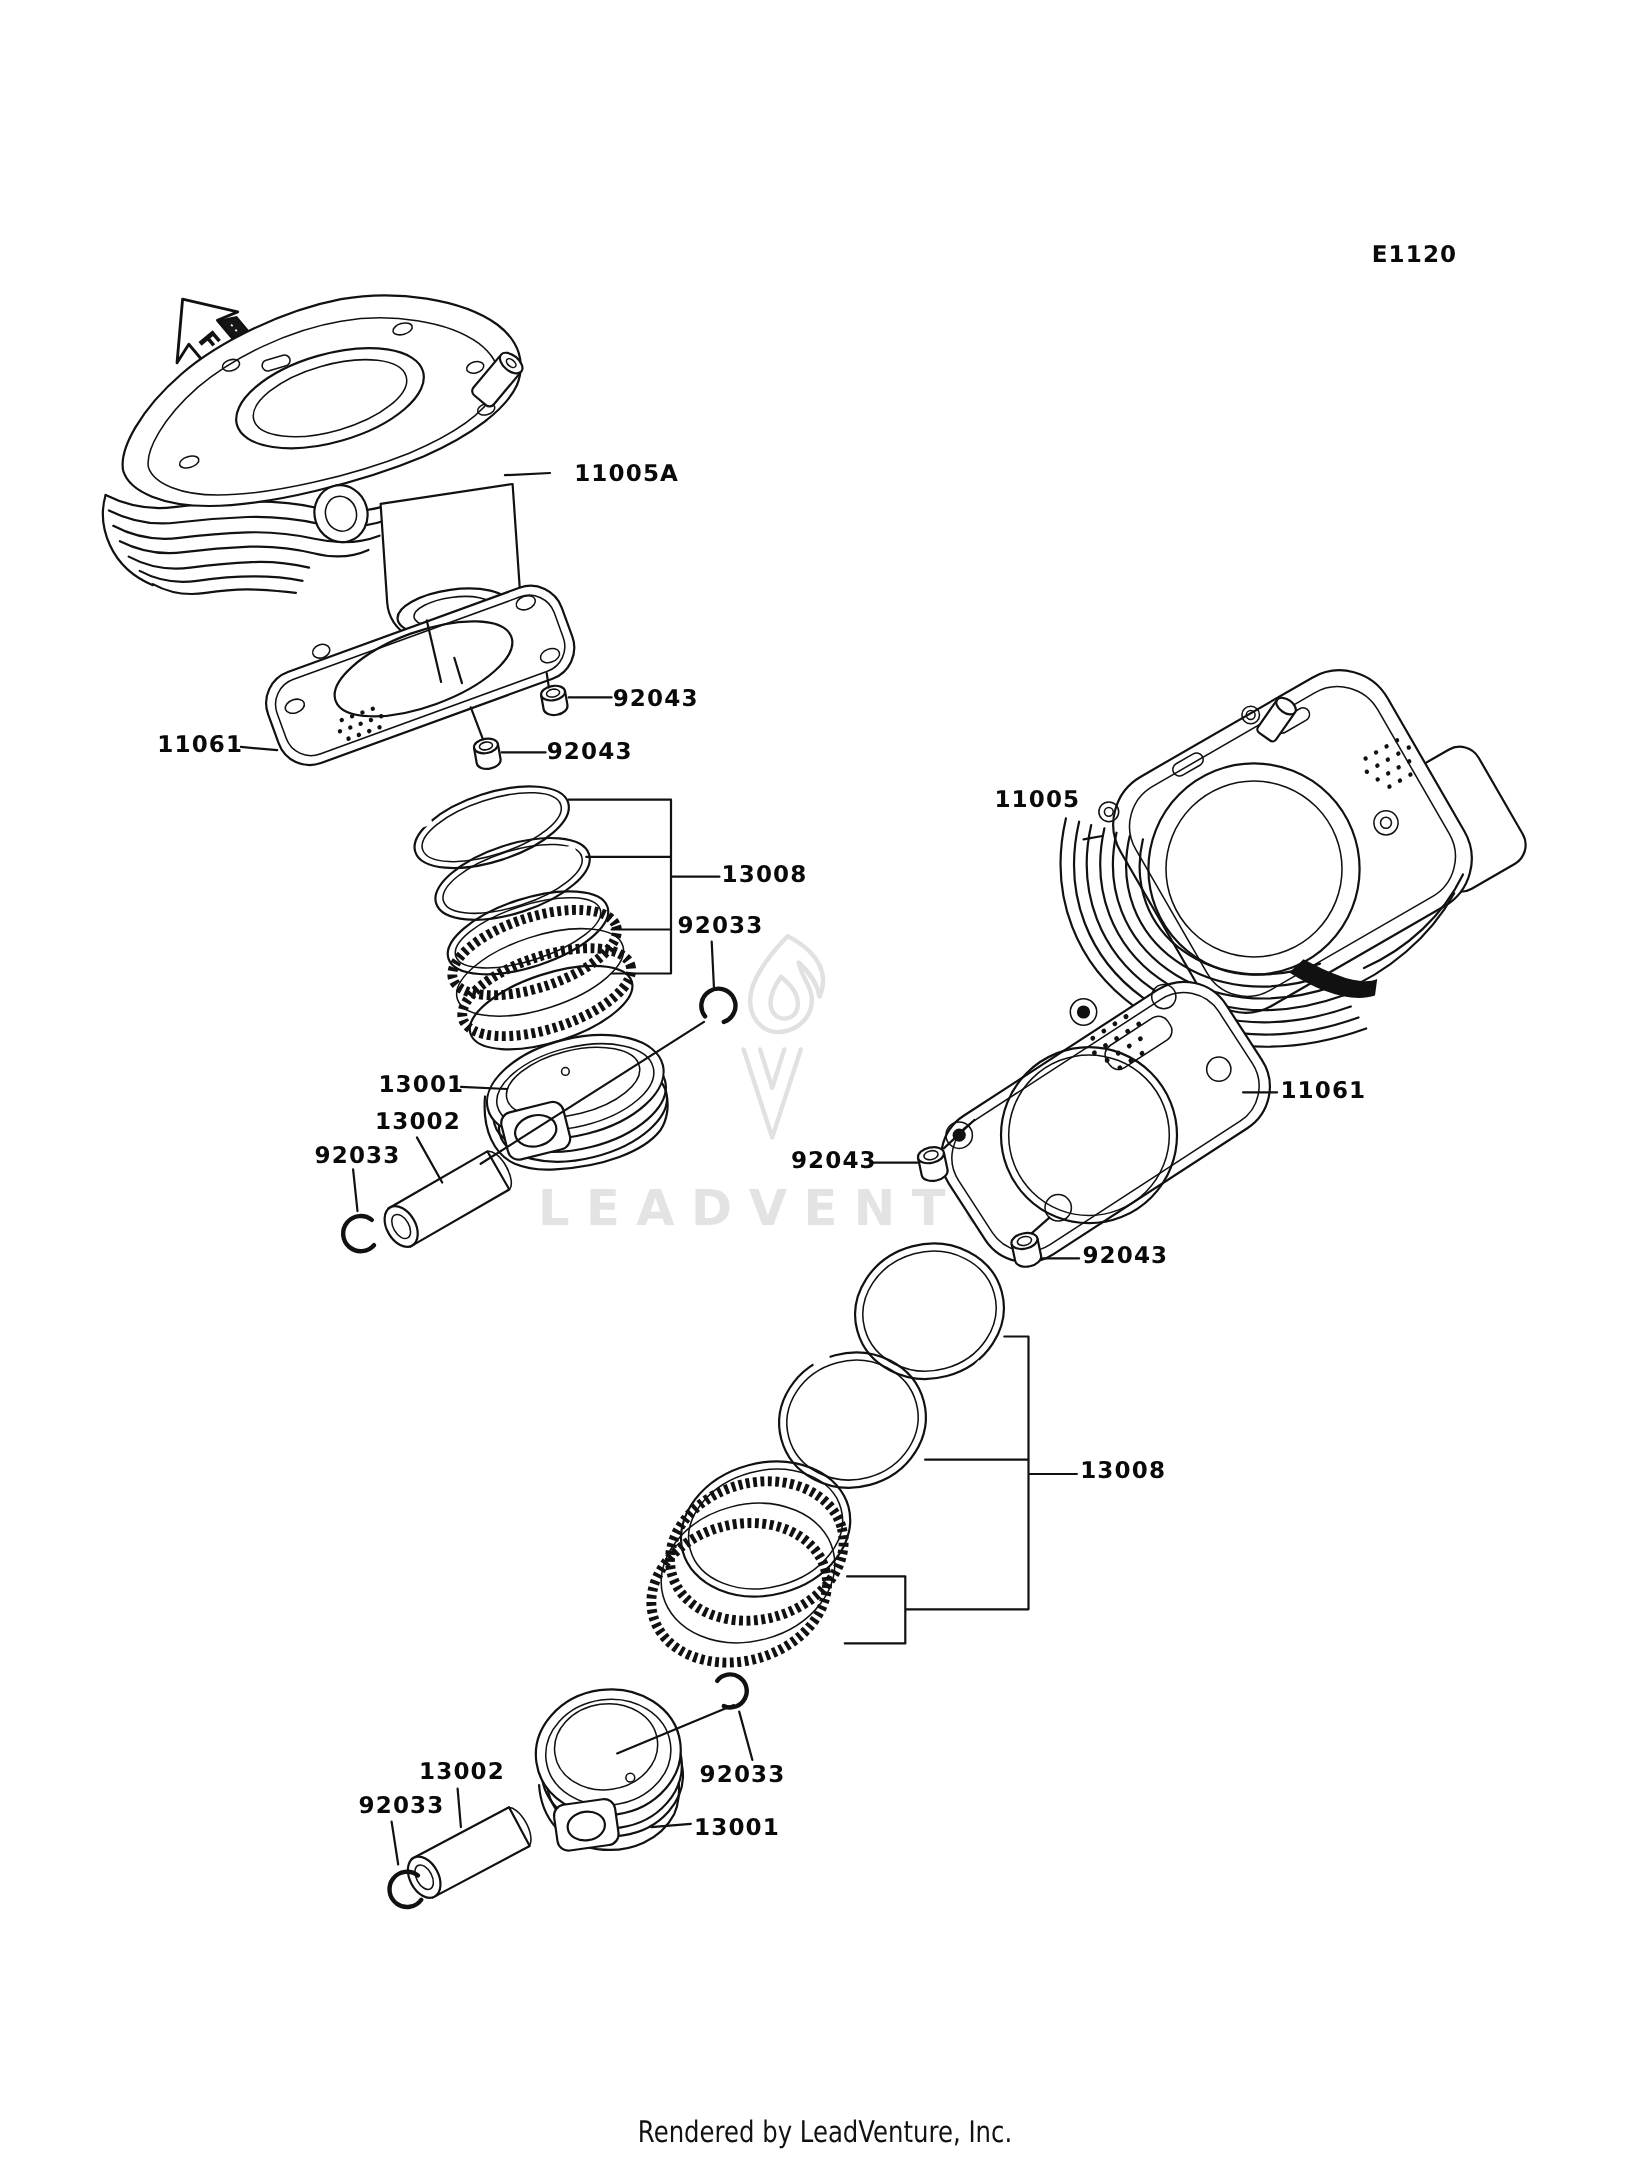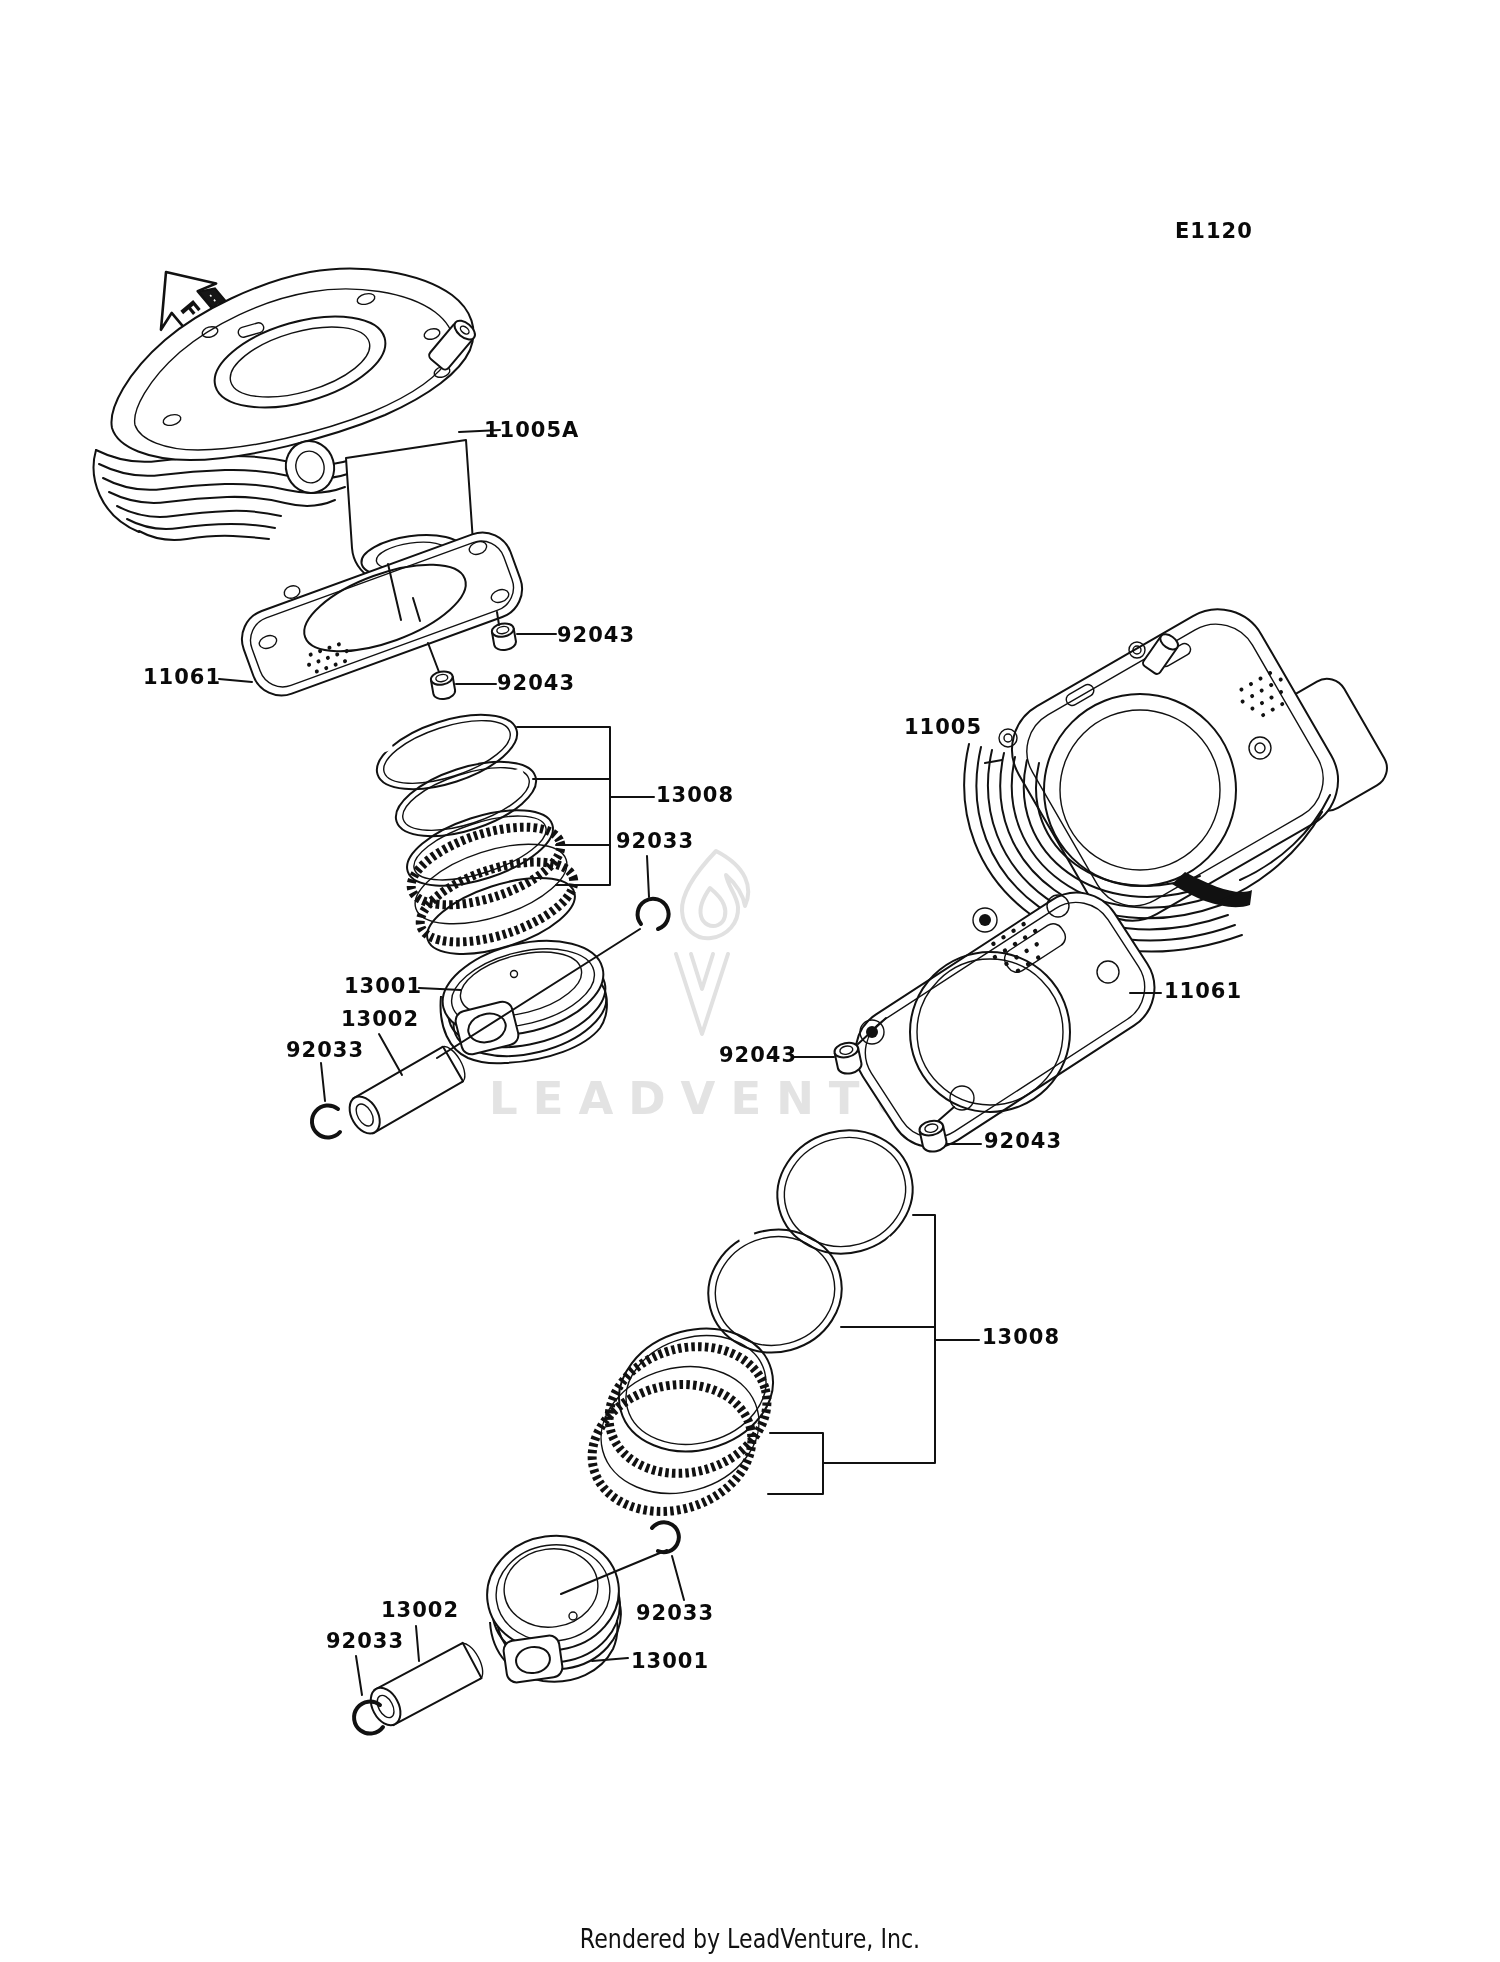--- a/index.html
+++ b/index.html
@@ -302,23 +302,23 @@
     <path d="M947,1144 L981,1144"></path>
     <path d="M913,1215 L935,1215 M841,1327 L935,1327 M935,1215 L935,1463 M935,1340 L979,1340 M770,1433 L823,1433 M768,1494 L823,1494 M823,1433 L823,1494 M823,1463 L935,1463"></path>
     <path d="M416,1626 L419,1661"></path>
     <path d="M356,1656 L362,1695"></path>
     <path d="M667,1550 L561,1594"></path>
     <path d="M684,1600 L672,1556"></path>
     <path d="M592,1661 L628,1658"></path>
   </g>
 </svg>
 
-  <div class="code" style="left:1175px;top:220px">E1120</div>
-
-  <div class="plabel" style="left:484px;top:419px">11005A</div>
+  <div class="code" style="left:1247px;top:220px">E1120</div>
+
+  <div class="plabel" style="left:522px;top:419px">11005A</div>
   <div class="plabel" style="left:143px;top:666px">11061</div>
   <div class="plabel" style="left:557px;top:624px">92043</div>
   <div class="plabel" style="left:497px;top:672px">92043</div>
   <div class="plabel" style="left:656px;top:784px">13008</div>
   <div class="plabel" style="left:616px;top:830px">92033</div>
   <div class="plabel" style="left:344px;top:975px">13001</div>
   <div class="plabel" style="left:341px;top:1008px">13002</div>
   <div class="plabel" style="left:286px;top:1039px">92033</div>
   <div class="plabel" style="left:904px;top:716px">11005</div>
   <div class="plabel" style="left:1164px;top:980px">11061</div>

